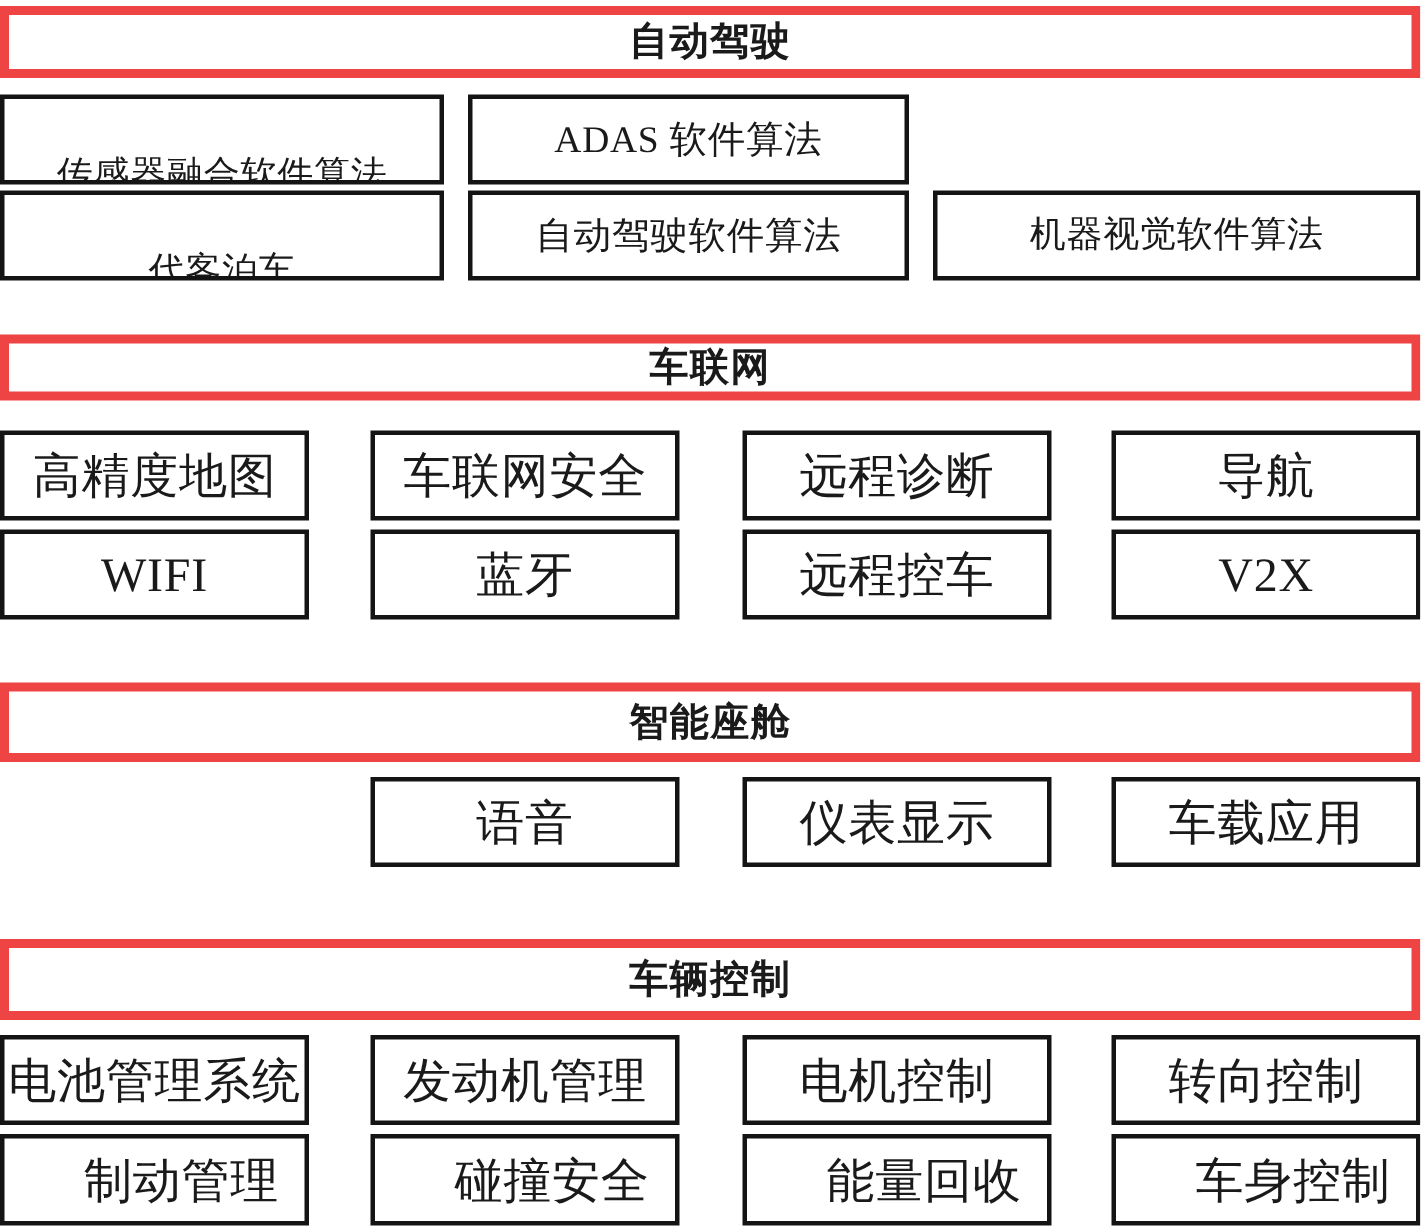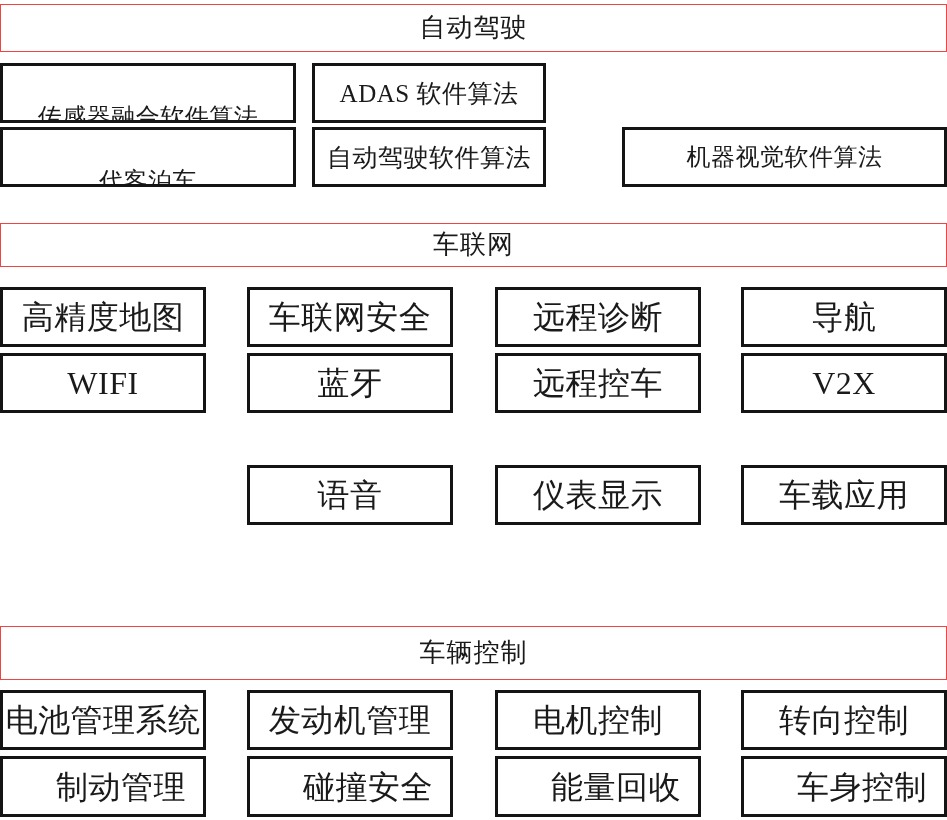--- a/index.html
+++ b/index.html
@@ -22,28 +22,29 @@
   }
   .section {
     position: absolute;
     left: 0;
     width: 947px;
     box-sizing: border-box;
   }
   .section-header {
     box-sizing: border-box;
     width: 947px;
-    border: 1px solid #ef4444;
+    border: 6px solid #ef4444;
     background: #ffffff;
     display: flex;
     align-items: center;
     justify-content: center;
     font-size: 26px;
     letter-spacing: 1px;
     line-height: 1;
+    font-weight: bold;
   }
   .row {
     position: relative;
     width: 947px;
     box-sizing: border-box;
   }
   .cell {
     position: absolute;
     box-sizing: border-box;
     border: 3px solid #141414;
@@ -61,21 +62,21 @@
     display: block;
     text-align: center;
   }
   
   .s1 { top: 4px; }
   .s1 .section-header { height: 48px; }
   .s1 .row { height: 60px; }
   .s1 .row.r1 { margin-top: 11px; }
   .s1 .row.r2 { margin-top: 4px; }
   .s1 .c0 { left: 0px;   width: 296px; height: 60px; top: 0; }
-  .s1 .c1 { left: 312px; width: 234px; height: 60px; top: 0; }
+  .s1 .c1 { left: 312px; width: 294px; height: 60px; top: 0; }
   .s1 .c2 { left: 622px; width: 325px; height: 60px; top: 0; }
   .s1 .c0 .cell-label { font-size: 24px; margin-top: 48px; }
   .s1 .c2 .cell-label { font-size: 24px; }
 
   
   .s4col .c0 { left: 0px;   width: 206px; }
   .s4col .c1 { left: 247px; width: 206px; }
   .s4col .c2 { left: 495px; width: 206px; }
   .s4col .c3 { left: 741px; width: 206px; }
   .s4col .cell { height: 60px; top: 0; }
@@ -157,20 +158,23 @@
       <div class="cell c2">
         <span class="cell-label">远程控车</span>
       </div>
       <div class="cell c3">
         <span class="cell-label">V2X</span>
       </div>
     </div>
   </div>
 
   <div class="section s3 s4col">
+    <div class="section-header">
+      <span class="header-label">智能座舱</span>
+    </div>
     <div class="row r1">
       <div class="cell c2">
         <span class="cell-label">仪表显示</span>
       </div>
       <div class="cell c1">
         <span class="cell-label">语音</span>
       </div>
       <div class="cell c3">
         <span class="cell-label">车载应用</span>
       </div>

